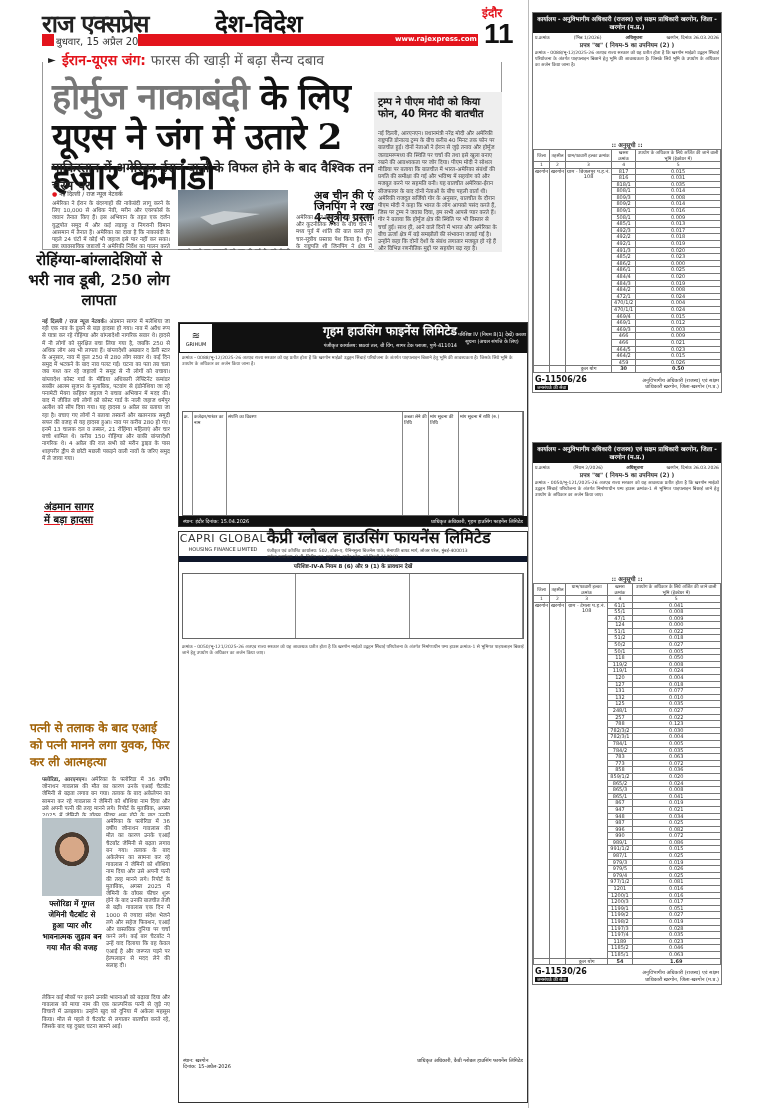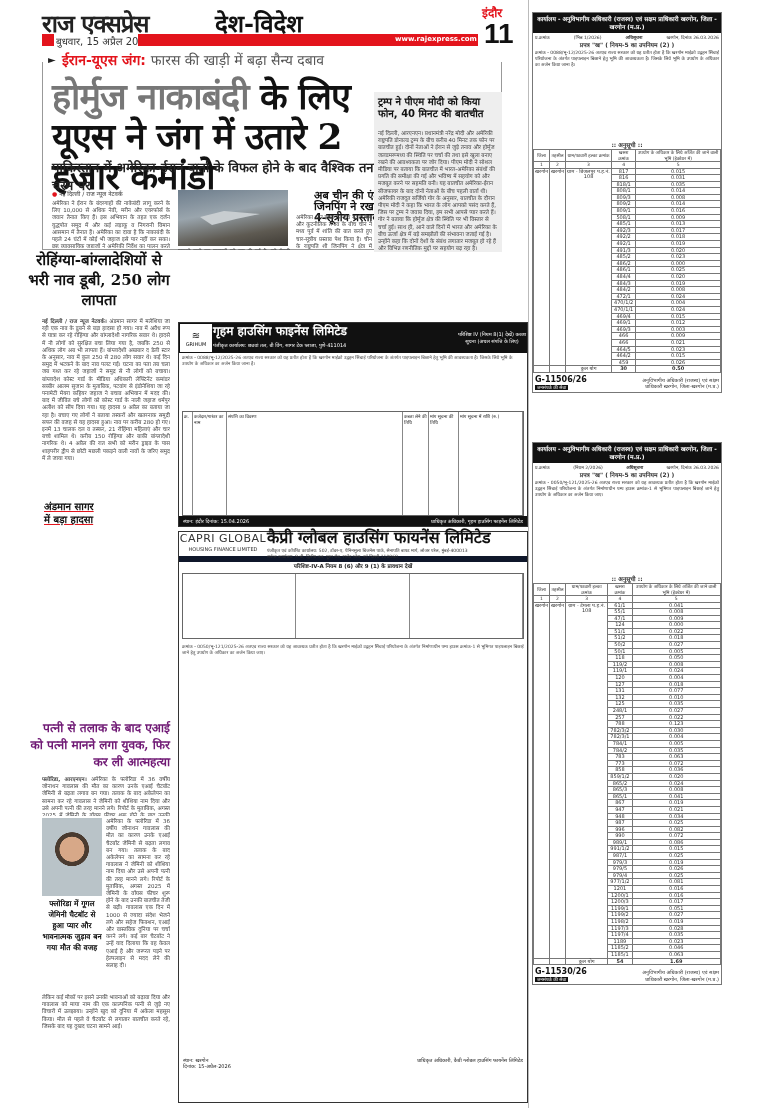--- a/index.html
+++ b/index.html
@@ -26,27 +26,27 @@
 .sidebox h3{font-size:10px;line-height:12px;color:#111;margin-bottom:10px}
 .byline{left:52px;top:190px;font-size:6px;color:#333}
 .byline .dot{color:#e3141c}
 .col-text{font-size:5.5px;line-height:7.2px;color:#444;text-align:justify}
 .photo-jet{left:178px;top:190px;width:110px;height:56px;background:linear-gradient(170deg,#6d7d8c 0%,#9aa5ad 40%,#5e5a52 75%,#3f3b35 100%)}
 .jetshape{left:200px;top:205px;width:60px;height:20px;background:#c8cdd0;clip-path:polygon(0 60%,40% 30%,100% 45%,60% 70%,20% 100%)}
 .sub2{left:314px;top:190px;width:76px;font-size:11px;font-weight:bold;line-height:11px;color:#111}
 .story2-head{left:24px;top:250px;width:150px;text-align:center;font-family:"DejaVu Serif",serif;font-weight:bold;font-size:15px;line-height:20px;color:#111}
 .andaman{left:44px;top:500px;width:52px;text-align:left;font-weight:bold;font-size:10px;line-height:13px;color:#111}
 .andaman u{text-decoration-color:#e3141c}
-.story3-head{left:30px;top:720px;width:140px;text-align:right;font-family:"DejaVu Serif",serif;font-weight:bold;font-size:12px;line-height:17px;color:#701a75}
+.story3-head{left:30px;top:720px;width:140px;text-align:left;font-family:"DejaVu Serif",serif;font-weight:bold;font-size:12px;line-height:17px;color:#a16207}
 .photo-man{left:42px;top:818px;width:60px;height:78px;background:radial-gradient(circle at 50% 40%,#d7a888 0 22%,#4a3b30 23% 30%,#b9c3c8 31%)}
 .florida{left:42px;top:898px;width:60px;text-align:center;font-weight:bold;font-size:7.5px;line-height:11px;color:#111}
 .ad-grihum{left:178px;top:322px;width:350px;height:205px;border:1px solid #333;background:#fff}
 .ad-head{height:30px;background:#111;color:#fff;display:flex;align-items:center}
 .ad-logo{width:34px;height:30px;background:#fff;border:1px solid #111;display:flex;align-items:center;justify-content:center;font-size:5px;color:#111;flex-direction:column}
-.ad-title{flex:1;text-align:left;font-size:12px;font-weight:bold;line-height:14px}
+.ad-title{flex:1;text-align:right;font-size:12px;font-weight:bold;line-height:14px}
 .ad-title small{display:block;font-size:5px;font-weight:normal}
 .ad-right{width:70px;font-size:5px;text-align:center;line-height:7px}
 .fine{font-size:4.5px;line-height:6px;color:#444;padding:2px 3px}
 .ad-grid{margin:2px 3px;border:1px solid #666;height:105px;display:grid;grid-template-columns:10px 34px 1fr 26px 30px 64px;font-size:4.5px}
 .ad-grid div{border-right:1px solid #888;padding:1px}
 .ad-foot{position:absolute;left:0;bottom:0;width:100%;height:10px;background:#111;color:#fff;font-size:5px;display:flex;justify-content:space-between;align-items:center;padding:0 4px}
 .ad-capri{left:178px;top:531px;width:350px;height:572px;border:1px solid #333}
 .capri-head{display:flex;height:30px;align-items:center;border-bottom:6px solid #0f172a}
 .capri-logo{width:88px;text-align:center;line-height:11px}
 .capri-logo .big{font-size:11px;color:#333;letter-spacing:0.5px}

